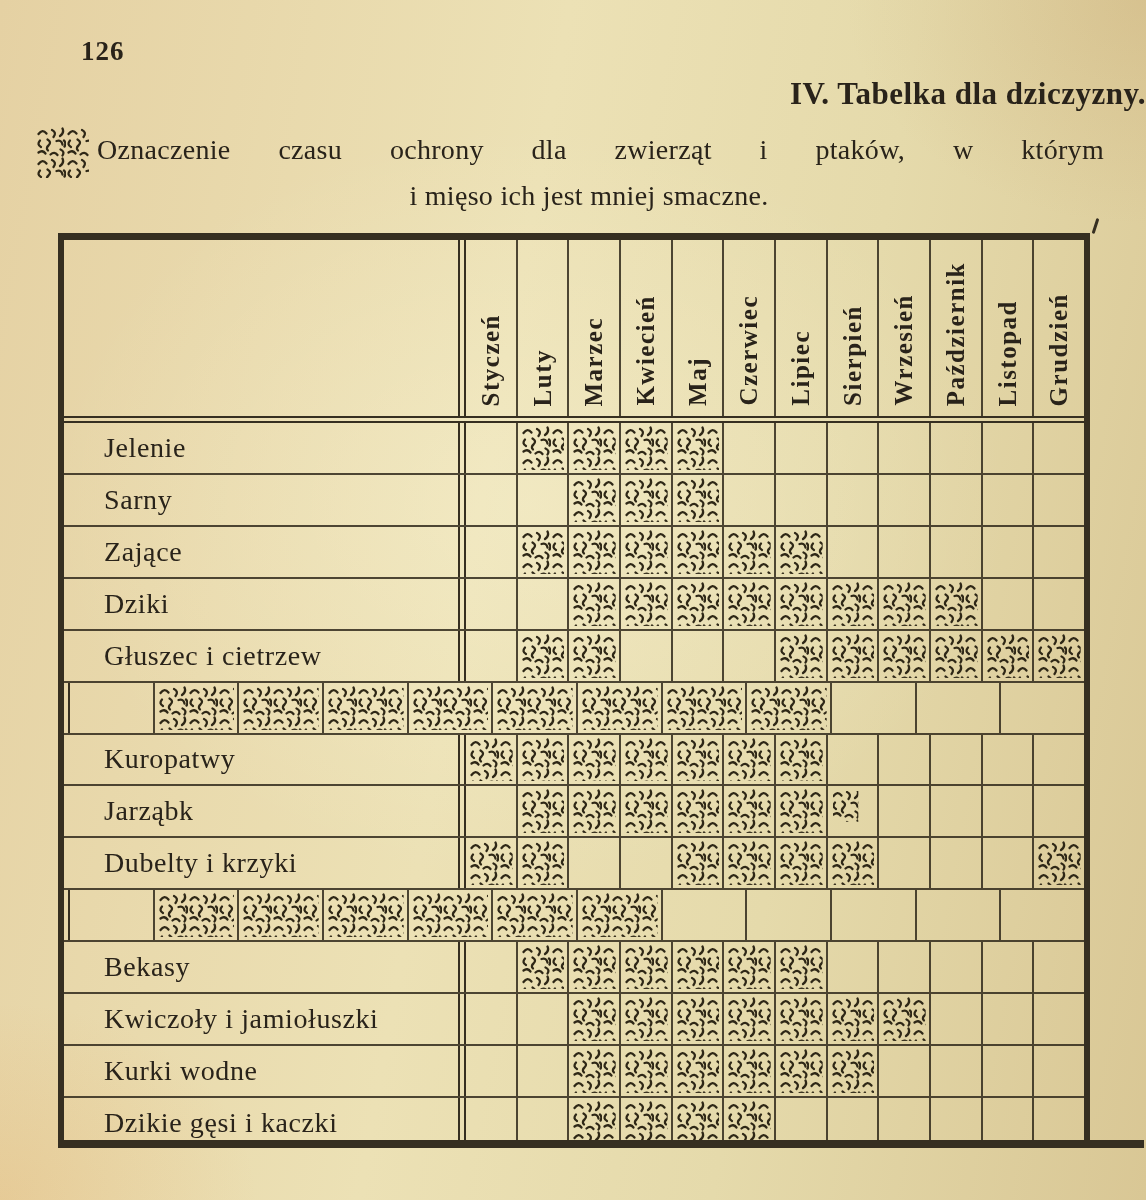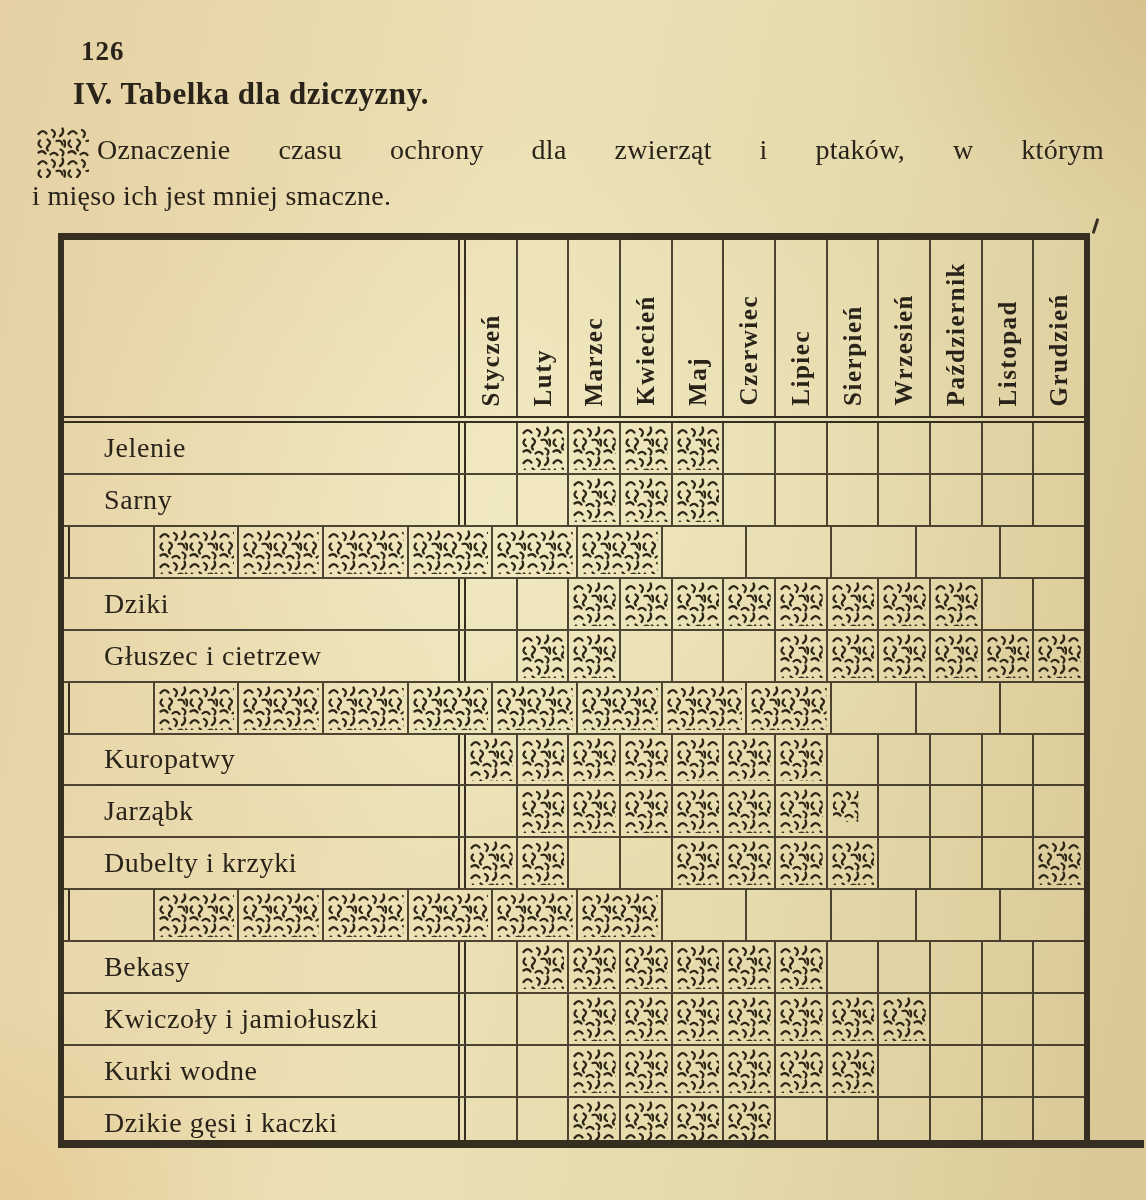--- a/index.html
+++ b/index.html
@@ -18,32 +18,32 @@
       radial-gradient(35% 25% at 100% 0%, rgba(190,150,95,.25), rgba(190,150,95,0) 75%),
       linear-gradient(100deg, #e5d1a3 0%, #ece1b5 42%, #e5daab 68%, #d9c795 100%);
     position:relative;
   }
   .page-number{
     position:absolute;left:42px;top:36px;
     font-size:27px;font-weight:bold;letter-spacing:1px;margin-left:39px;
   }
   .title{
     position:absolute;top:76px;left:0;right:0;padding-left:73px;
-    text-align:left;font-size:31px;font-weight:bold;letter-spacing:.5px;
+    text-align:right;font-size:31px;font-weight:bold;letter-spacing:.5px;
   }
   .legend-swatch{
     position:absolute;left:36px;top:127px;width:53px;height:51px;
   }
   .sub1{
     position:absolute;left:97px;right:42px;top:134px;
     font-size:28px;text-align:justify;text-align-last:justify;letter-spacing:.3px;
   }
   .sub2{
     position:absolute;left:0;right:0;top:180px;
-    font-size:28px;letter-spacing:.3px;margin-left:32px;
+    text-align:center;font-size:28px;letter-spacing:.3px;margin-left:32px;
   }
   
   .tbl{
     position:absolute;left:58px;top:233px;width:1032px;height:915px;
     border-top:7px solid var(--line);
     border-left:6px solid var(--line);
     border-right:6px solid var(--line);
     display:flex;flex-direction:column;
   }
   .bottom-bar{
@@ -210,20 +210,21 @@
           <div class="mcell"></div>
           <div class="mcell"></div>
           <div class="mcell"></div>
           <div class="mcell"></div>
           <div class="mcell"></div>
           <div class="mcell"></div>
           <div class="mcell"></div>
         </div>
       </div>
       <div class="row">
+        <div class="row-label">Zające</div>
         <div class="mcells">
           <div class="mcell"></div>
           <div class="mcell">
             <svg class="pat" preserveAspectRatio="none">
     <rect x="0" y="0" width="100%" height="100%" fill="url(#squig)"></rect>
   </svg>
           </div>
           <div class="mcell">
             <svg class="pat" preserveAspectRatio="none">
     <rect x="0" y="0" width="100%" height="100%" fill="url(#squig)"></rect>

